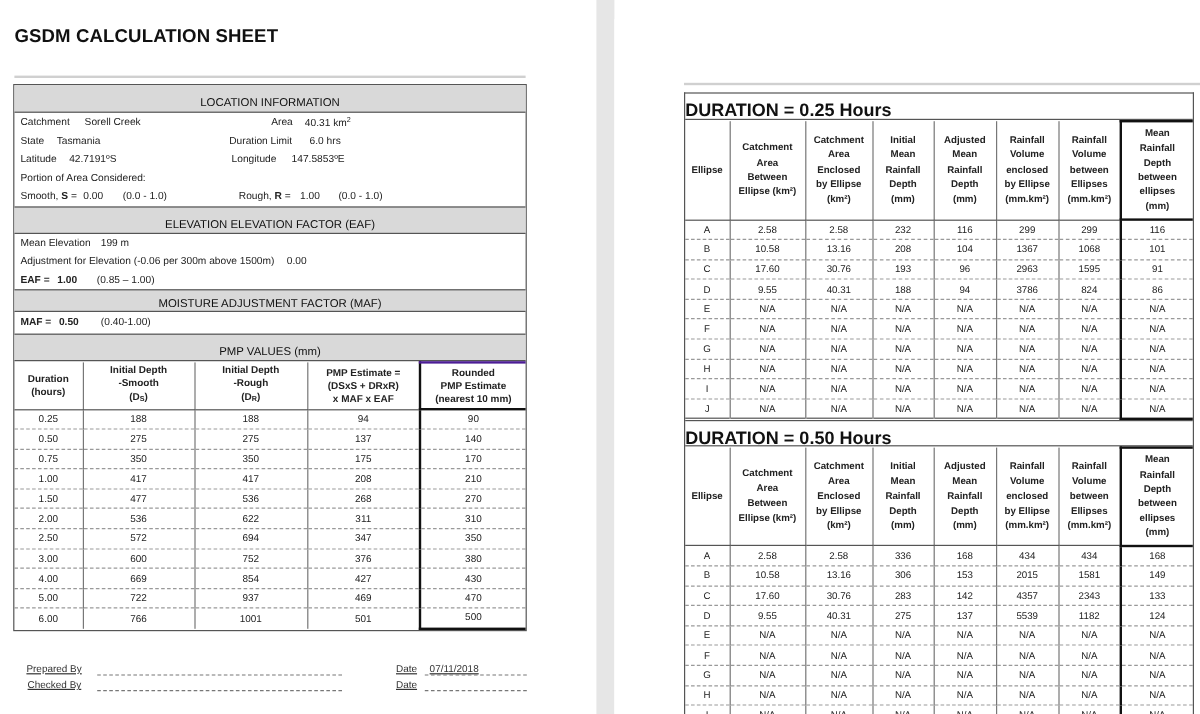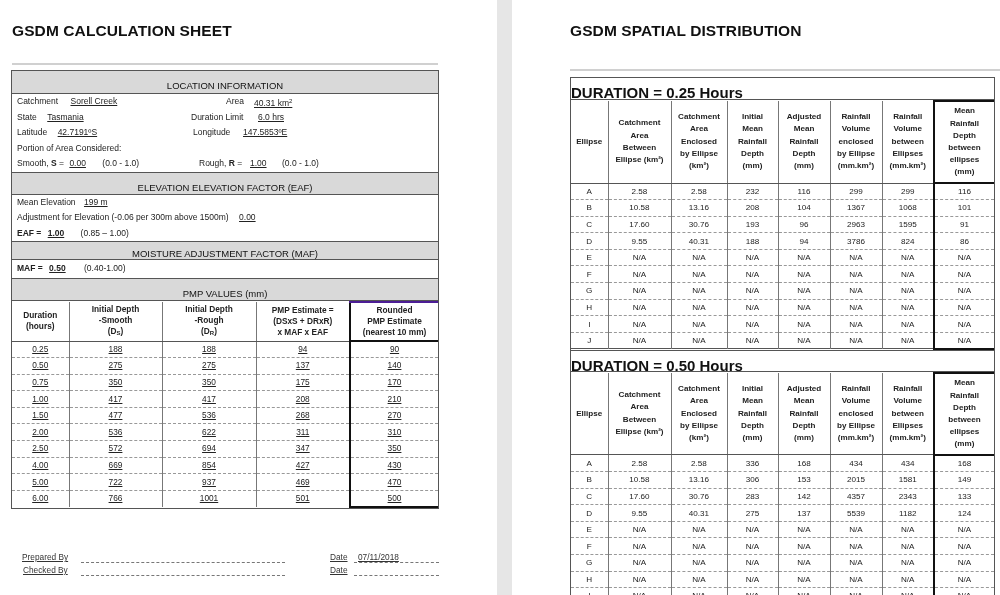--- a/index.html
+++ b/index.html
@@ -17,27 +17,27 @@
   .rule { position: absolute; height: 2px; background: #d0d0d0; }
   .page-left .rule { left: 12px; top: 47px; width: 426px; }
   .page-right .rule { left: 58px; top: 53px; width: 430px; }
 
   
   .sheet { position: absolute; left: 11px; top: 54px; width: 428px; border: 1px solid #555; font-size: 8.5px; }
   .sec-head { background: #d9d9d9; text-align: center; font-weight: normal; font-size: 9.5px; border-top: 1px solid #555; border-bottom: 1px solid #555; height: 23px; line-height: 30px; color: #111; }
   .sec-head.first { border-top: none; }
   .sec-head.short { height: 19px; line-height: 24px; }
   .info-row { height: 15.5px; line-height: 15.5px; padding-left: 5px; position: relative; white-space: nowrap; }
-  .u { text-decoration: underline; }
+  .u { }
   .b { font-weight: bold; }
   .abs { position: absolute; top: 0; }
 
   table.pmp { width: 100%; border-collapse: collapse; font-size: 8.3px; }
   table.pmp th { font-weight: bold; text-align: center; border-right: 1px solid #777; border-bottom: 1px solid #555; padding: 1px 2px; line-height: 11px; height: 39px; }
-  table.pmp td { text-align: center; border-right: 1px solid #777; border-bottom: 1px dashed #999; height: 16.6px; line-height: 15px; text-decoration: underline; }
+  table.pmp td { text-align: center; border-right: 1px solid #777; border-bottom: 1px dashed #999; height: 16.6px; line-height: 15px; }
   table.pmp tr:last-child td { border-bottom: none; }
   table.pmp .last { border-right: none; border-left: 2px solid #111; }
   table.pmp tr:last-child .last { border-bottom: 2px solid #111; }
   sub { font-size: 6px; vertical-align: -1px; }
   sup { font-size: 6px; vertical-align: 3px; }
 
   .sign { position: absolute; font-size: 8.3px; color: #333; text-decoration: underline; }
   .sign-line { position: absolute; border-bottom: 1px dashed #777; height: 1px; }
 
   
@@ -175,20 +175,27 @@
             <td class="last">310</td>
           </tr>
           <tr>
             <td>2.50</td>
             <td>572</td>
             <td>694</td>
             <td>347</td>
             <td class="last">350</td>
           </tr>
           <tr>
+            <td>3.00</td>
+            <td>600</td>
+            <td>752</td>
+            <td>376</td>
+            <td class="last">380</td>
+          </tr>
+          <tr>
             <td>4.00</td>
             <td>669</td>
             <td>854</td>
             <td>427</td>
             <td class="last">430</td>
           </tr>
           <tr>
             <td>5.00</td>
             <td>722</td>
             <td>937</td>
@@ -213,21 +220,20 @@
   <div class="sign" style="left:330px;top:536px">Date</div>
   <div class="sign" style="left:358px;top:536px">07/11/2018</div>
   <div class="sign-line" style="left:354px;top:546px;width:85px"></div>
   <div class="sign" style="left:330px;top:549px">Date</div>
   <div class="sign-line" style="left:354px;top:559px;width:85px"></div>
 </div>
 
 <div class="gutter"></div>
 
 <div class="page page-right">
-  <div class="doc-title">GSDM SPATIAL DISTRIBUTION</div>
   <div class="rule"></div>
   <div class="dist-wrap" id="dist-wrap">
       <div class="dur-head">DURATION = 0.25 Hours</div>
       <table class="dist">
         <colgroup>
           <col style="width: 37px;">
           <col style="width: 63px;">
           <col style="width: 56px;">
           <col style="width: 51px;">
           <col style="width: 52px;">

